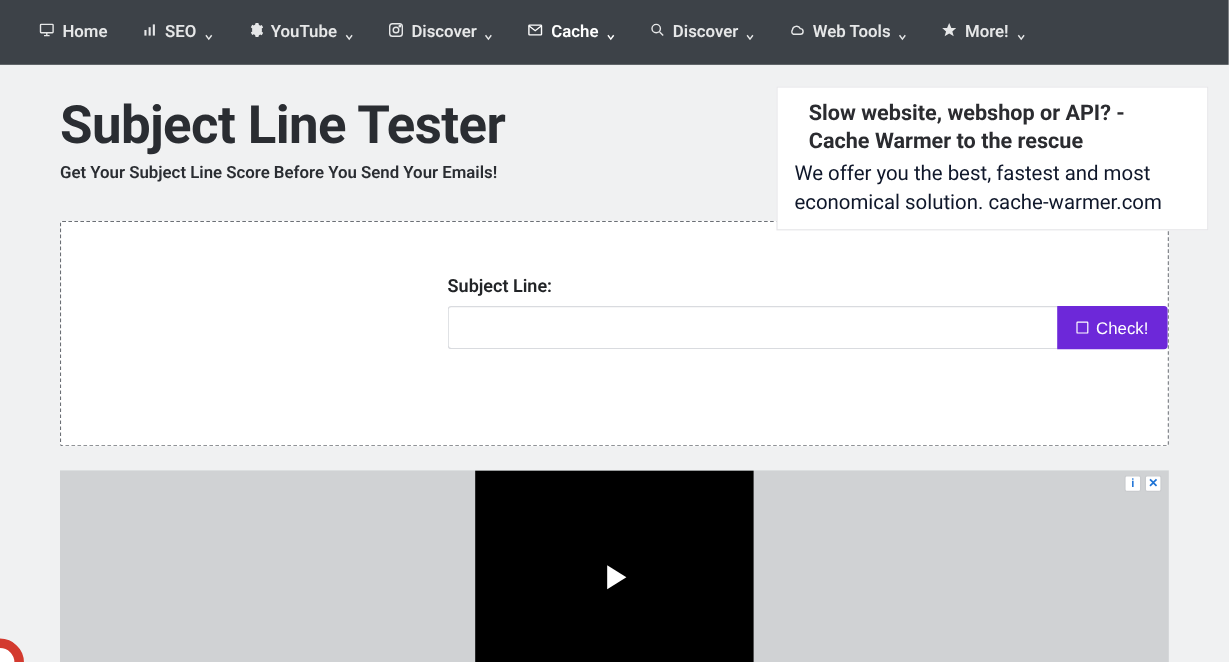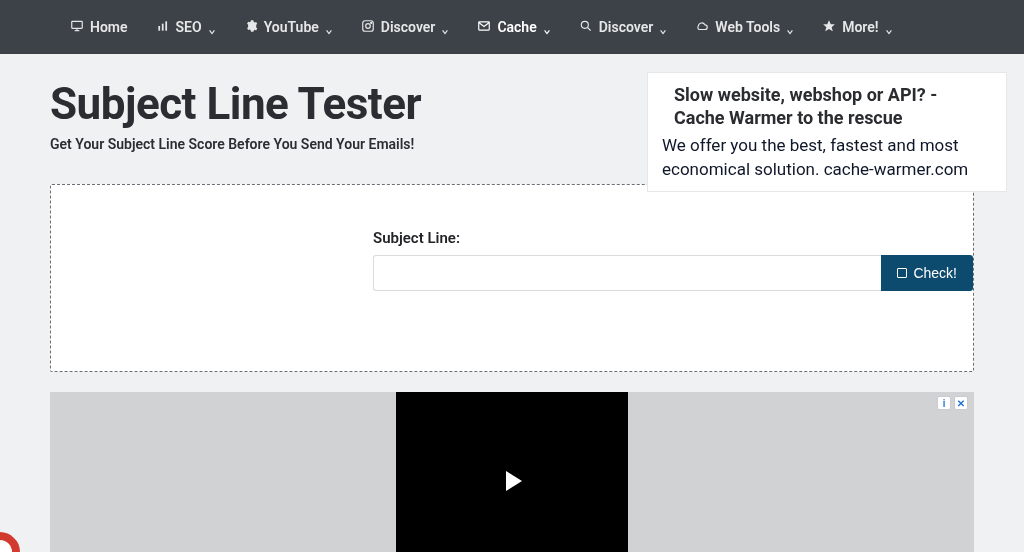--- a/index.html
+++ b/index.html
@@ -9,21 +9,21 @@
     width: 1024px;
     height: 552px;
     overflow: hidden;
     position: relative;
   }
   .navbar {
     background: #3d4248;
     height: 54px;
     display: flex;
     align-items: center;
-    padding: 0 70px;
+    padding: 0 32px;
     gap: 28px;
   }
   .nav-item {
     display: inline-flex;
     align-items: center;
     gap: 6px;
     color: #e6e7e8;
     font-size: 14px;
     font-weight: 600;
     cursor: pointer;
@@ -109,21 +109,21 @@
     height: 36px;
     border: 1px solid #d9dbdf;
     border-right: none;
     border-radius: 3px 0 0 3px;
     padding: 0 10px;
     font-size: 14px;
     outline: none;
   }
   .check-btn {
     height: 36px;
-    background: #0c4a6e;
+    background: #6d28d9;
     color: #ffffff;
     border: none;
     border-radius: 0 3px 3px 0;
     padding: 0 16px;
     font-size: 14px;
     font-weight: 500;
     cursor: pointer;
     display: inline-flex;
     align-items: center;
     gap: 6px;

